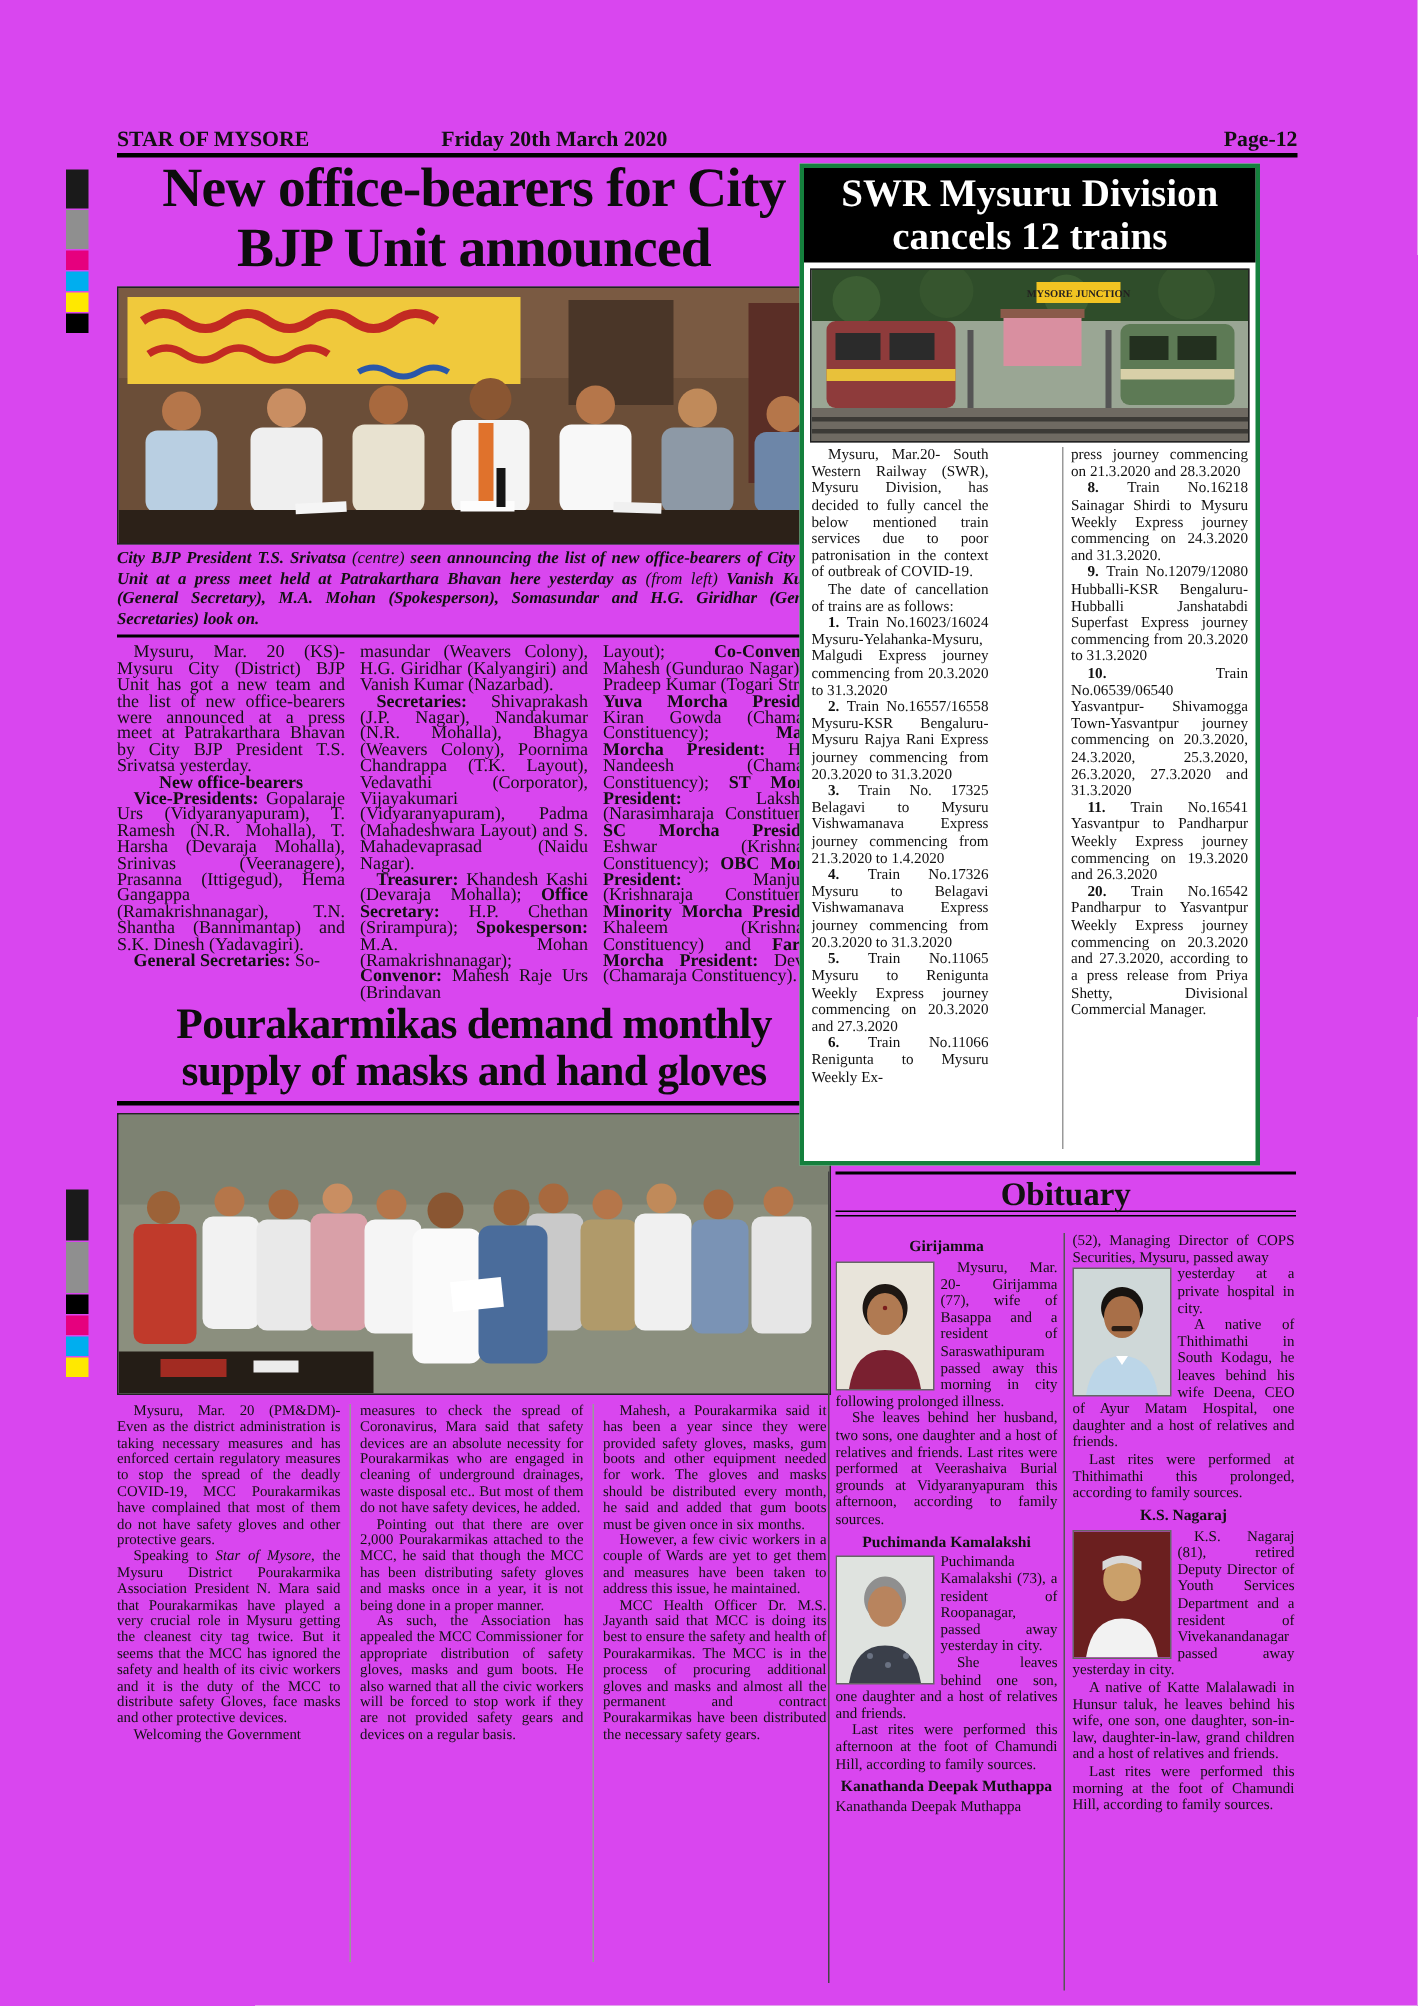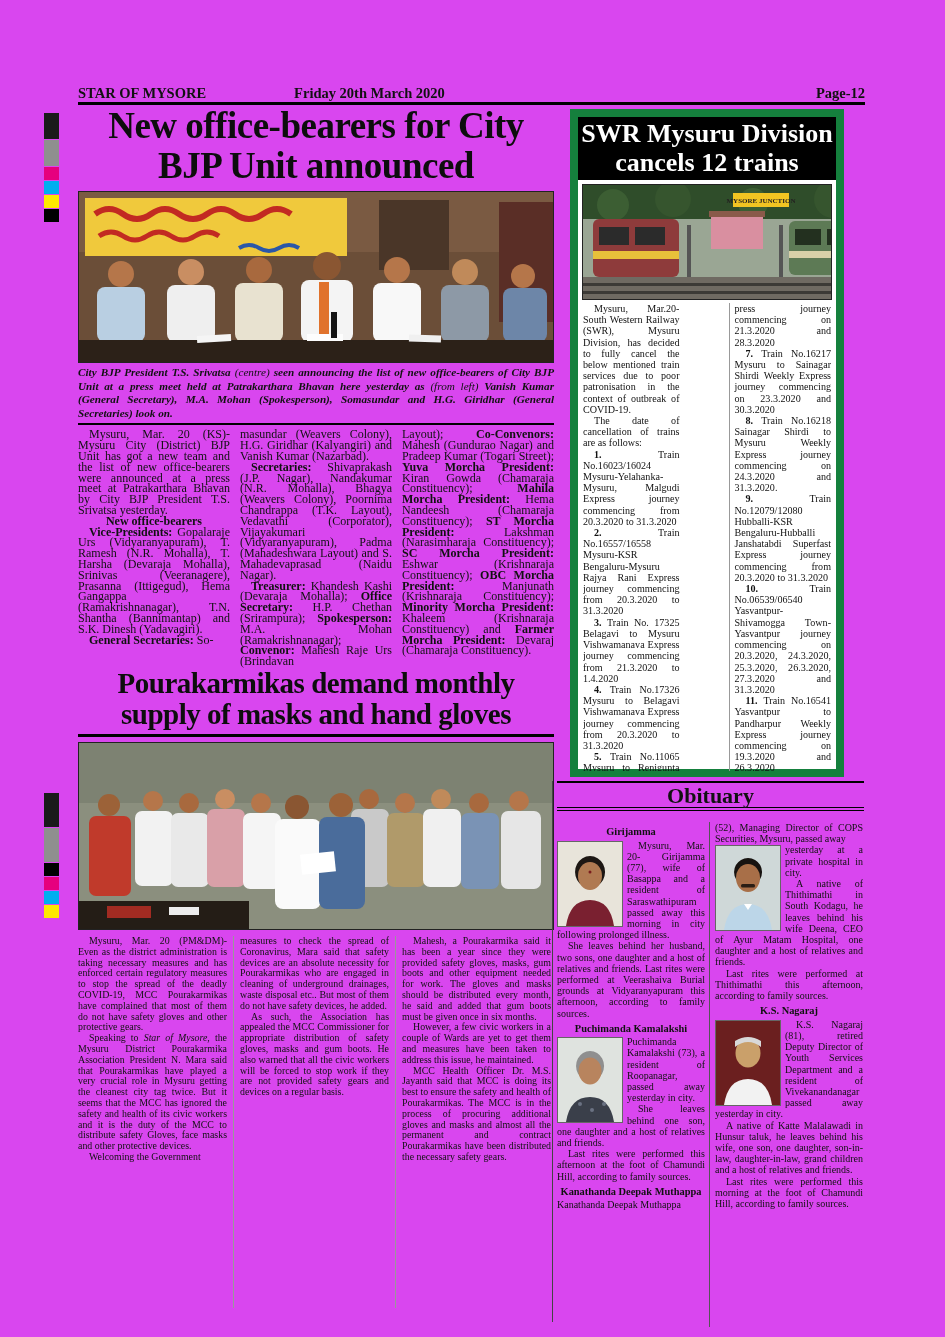--- a/index.html
+++ b/index.html
@@ -37,22 +37,22 @@
   .bjp .col{width:152px;font-size:12px;line-height:10.8px;}
   .bjp .col + .col{margin-left:10px;}
   
   .pk{position:absolute;left:78px;top:668px;width:476px;}
   .pk .headline{font-size:29px;line-height:31px;border-bottom:3px solid #000;padding-bottom:4px;}
   .pk .photo{margin-top:5px;height:186px;}
   .pk .cols{margin-top:6px;height:372px;}
   .pk .col{width:149px;font-size:9.9px;line-height:10.8px;}
   .pk .col + .col{border-left:1px solid #999;padding-left:6px;margin-left:6px;}
   
-  .swr{position:absolute;left:570px;top:109px;width:274px;height:668px;
-       border:8px solid #15803d;box-sizing:border-box;background:#fff;}
+  .swr{position:absolute;left:533px;top:109px;width:307px;height:668px;
+       border:3px solid #15803d;box-sizing:border-box;background:#fff;}
   .swr .band{background:#000;color:#fff;text-align:center;font-weight:bold;
              font-size:26px;line-height:29px;white-space:pre-line;padding:2px 0 3px;}
   .swr .photo{margin:4px 4px 3px;height:114px;}
   .swr .cols{margin:1px 5px;height:468px;gap:32px;}
   .swr .col{width:142px;font-size:10.1px;line-height:11.2px;}
   .swr .col + .col{border-left:1px solid #999;padding-left:5px;margin-left:17px;}
   
   .obit-title{position:absolute;left:557px;top:781px;width:307px;height:30px;box-sizing:border-box;
               border-top:2px solid #000;border-bottom:4px double #000;
               text-align:center;font-weight:bold;font-size:22px;line-height:25px;}
@@ -190,20 +190,21 @@
       </svg>
     </div>
     <div class="cols">
       <div class="col">
           <p class="para indent"><span>Mysuru, Mar. 20 (PM&amp;DM)- Even as the district administration is taking necessary measures and has enforced certain regulatory measures to stop the spread of the deadly COVID-19, MCC Pourakarmikas have complained that most of them do not have safety gloves and other protective gears.</span></p>
           <p class="para indent"><span>Speaking to </span><i>Star of Mysore</i><span>, the Mysuru District Pourakarmika Association President N. Mara said that Pourakarmikas have played a very crucial role in Mysuru getting the cleanest city tag twice. But it seems that the MCC has ignored the safety and health of its civic workers and it is the duty of the MCC to distribute safety Gloves, face masks and other protective devices.</span></p>
           <p class="para indent"><span>Welcoming the Government</span></p>
         </div>
       <div class="col">
           <p class="para flush"><span>measures to check the spread of Coronavirus, Mara said that safety devices are an absolute necessity for Pourakarmikas who are engaged in cleaning of underground drainages, waste disposal etc.. But most of them do not have safety devices, he added.</span></p>
+          <p class="para indent"><span>Pointing out that there are over 2,000 Pourakarmikas attached to the MCC, he said that though the MCC has been distributing safety gloves and masks once in a year, it is not being done in a proper manner.</span></p>
           <p class="para indent"><span>As such, the Association has appealed the MCC Commissioner for appropriate distribution of safety gloves, masks and gum boots. He also warned that all the civic workers will be forced to stop work if they are not provided safety gears and devices on a regular basis.</span></p>
         </div>
       <div class="col">
           <p class="para indent"><span>Mahesh, a Pourakarmika said it has been a year since they were provided safety gloves, masks, gum boots and other equipment needed for work. The gloves and masks should be distributed every month, he said and added that gum boots must be given once in six months.</span></p>
           <p class="para indent"><span>However, a few civic workers in a couple of Wards are yet to get them and measures have been taken to address this issue, he maintained.</span></p>
           <p class="para indent"><span>MCC Health Officer Dr. M.S. Jayanth said that MCC is doing its best to ensure the safety and health of Pourakarmikas. The MCC is in the process of procuring additional gloves and masks and almost all the permanent and contract Pourakarmikas have been distributed the necessary safety gears.</span></p>
         </div>
     </div>
   </div>
 
@@ -243,21 +244,20 @@
           <p class="para indent"><span>The date of cancellation of trains are as follows:</span></p>
           <p class="para indent"><b>1. </b><span>Train No.16023/16024 Mysuru-Yelahanka-Mysuru, Malgudi Express journey commencing from 20.3.2020 to 31.3.2020</span></p>
           <p class="para indent"><b>2. </b><span>Train No.16557/16558 Mysuru-KSR Bengaluru-Mysuru Rajya Rani Express journey commencing from 20.3.2020 to 31.3.2020</span></p>
           <p class="para indent"><b>3. </b><span>Train No. 17325 Belagavi to Mysuru Vishwamanava Express journey commencing from 21.3.2020 to 1.4.2020</span></p>
           <p class="para indent"><b>4. </b><span>Train No.17326 Mysuru to Belagavi Vishwamanava Express journey commencing from 20.3.2020 to 31.3.2020</span></p>
           <p class="para indent"><b>5. </b><span>Train No.11065 Mysuru to Renigunta Weekly Express journey commencing on 20.3.2020 and 27.3.2020</span></p>
           <p class="para indent"><b>6. </b><span>Train No.11066 Renigunta to Mysuru Weekly Ex-</span></p>
         </div>
       <div class="col">
           <p class="para flush"><span>press journey commencing on 21.3.2020 and 28.3.2020</span></p>
-          <p class="para indent"><b>7. </b><span>Train No.16217 Mysuru to Sainagar Shirdi Weekly Express journey commencing on 23.3.2020 and 30.3.2020</span></p>
           <p class="para indent"><b>8. </b><span>Train No.16218 Sainagar Shirdi to Mysuru Weekly Express journey commencing on 24.3.2020 and 31.3.2020.</span></p>
           <p class="para indent"><b>9. </b><span>Train No.12079/12080 Hubballi-KSR Bengaluru-Hubballi Janshatabdi Superfast Express journey commencing from 20.3.2020 to 31.3.2020</span></p>
           <p class="para indent"><b>10. </b><span>Train No.06539/06540 Yasvantpur- Shivamogga Town-Yasvantpur journey commencing on 20.3.2020, 24.3.2020, 25.3.2020, 26.3.2020, 27.3.2020 and 31.3.2020</span></p>
           <p class="para indent"><b>11. </b><span>Train No.16541 Yasvantpur to Pandharpur Weekly Express journey commencing on 19.3.2020 and 26.3.2020</span></p>
           <p class="para indent"><b>20. </b><span>Train No.16542 Pandharpur to Yasvantpur Weekly Express journey commencing on 20.3.2020 and 27.3.2020, according to a press release from Priya Shetty, Divisional Commercial Manager.</span></p>
         </div>
     </div>
   </div>
 
   <div class="obit-title">Obituary</div>
@@ -308,21 +308,21 @@
             <rect width="64" height="84" fill="#cfd8d8"></rect>
             <path d="M32 12 a14 14 0 1 0 0.1 0 z" fill="#171310"></path>
             <ellipse cx="32" cy="32" rx="12" ry="14" fill="#a86f48"></ellipse>
             <rect x="25" y="38" width="14" height="3.5" rx="1.5" fill="#2a1d14"></rect>
             <path d="M8 84 q4 -26 24 -26 q20 0 24 26 z" fill="#bcd6e8"></path>
             <path d="M28 58 l4 6 l4 -6 z" fill="#ffffff"></path>
           </svg>
         </div>
         <p class="para flush">yesterday at a private hospital in city.</p>
         <p class="para indent">A native of Thithimathi in South Kodagu, he leaves behind his wife Deena, CEO of Ayur Matam Hospital, one daughter and a host of relatives and friends.</p>
-        <p class="para indent">Last rites were performed at Thithimathi this afternoon, according to family sources.</p>
+        <p class="para indent">Last rites were performed at Thithimathi this prolonged, according to family sources.</p>
       </div>
       <div class="obit-head">K.S. Nagaraj</div>
       <div>
         <div class="obit-photo">
           <svg width="64" height="84" viewBox="0 0 64 84">
             <rect width="64" height="84" fill="#6b1f1f"></rect>
             <ellipse cx="32" cy="32" rx="12.5" ry="14.5" fill="#caa06a"></ellipse>
             <path d="M19 26 q13 -10 26 0 l0 -6 q-13 -8 -26 0 z" fill="#d8d8d8"></path>
             <path d="M8 84 q4 -26 24 -26 q20 0 24 26 z" fill="#f2f2f2"></path>
           </svg>

